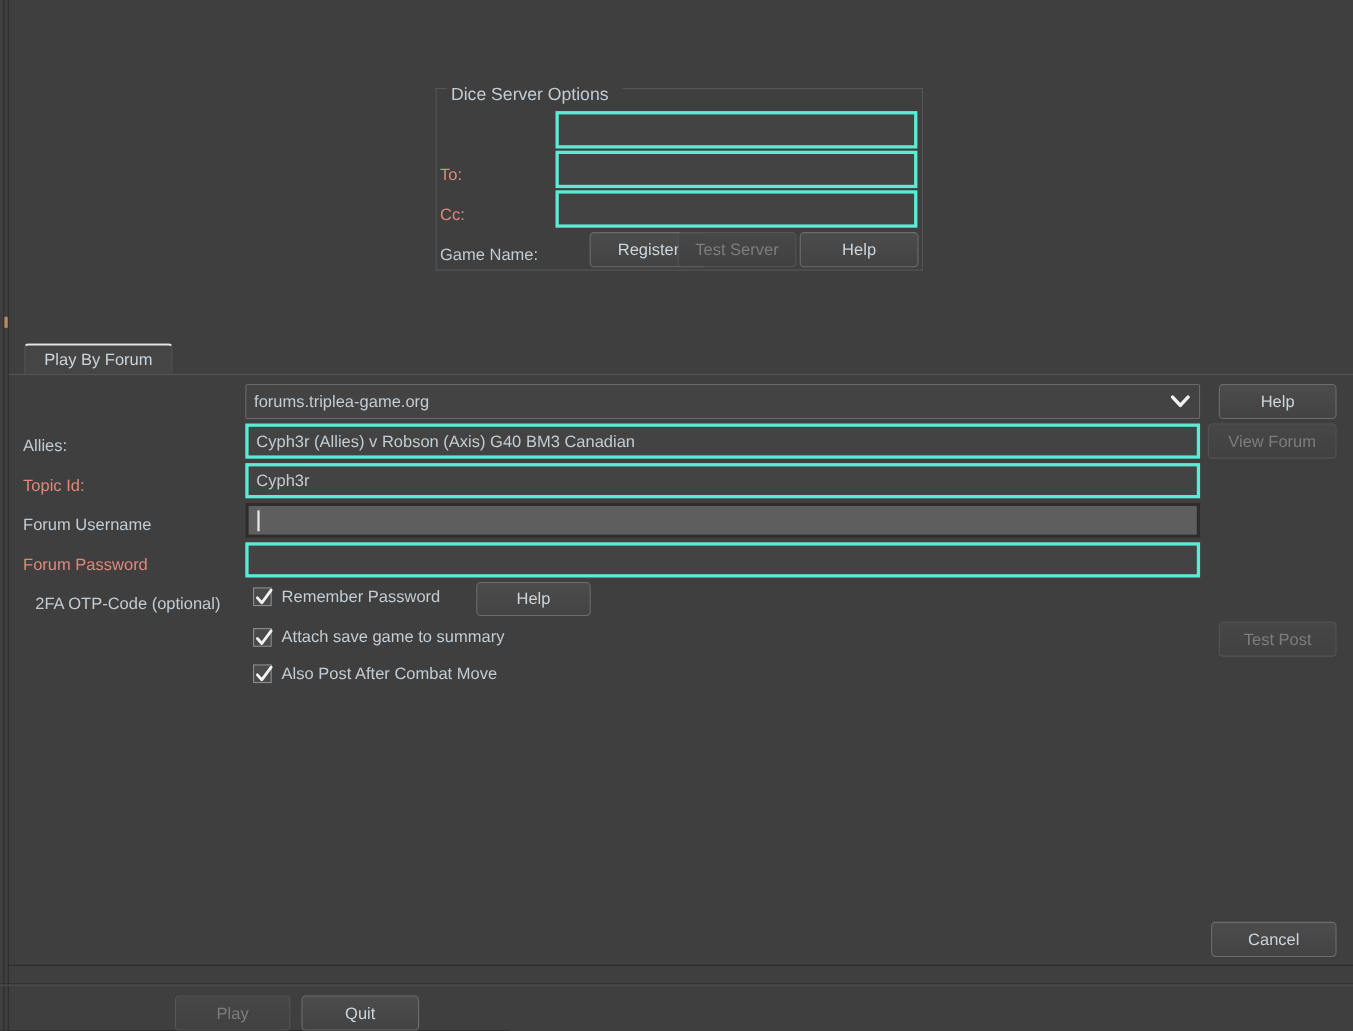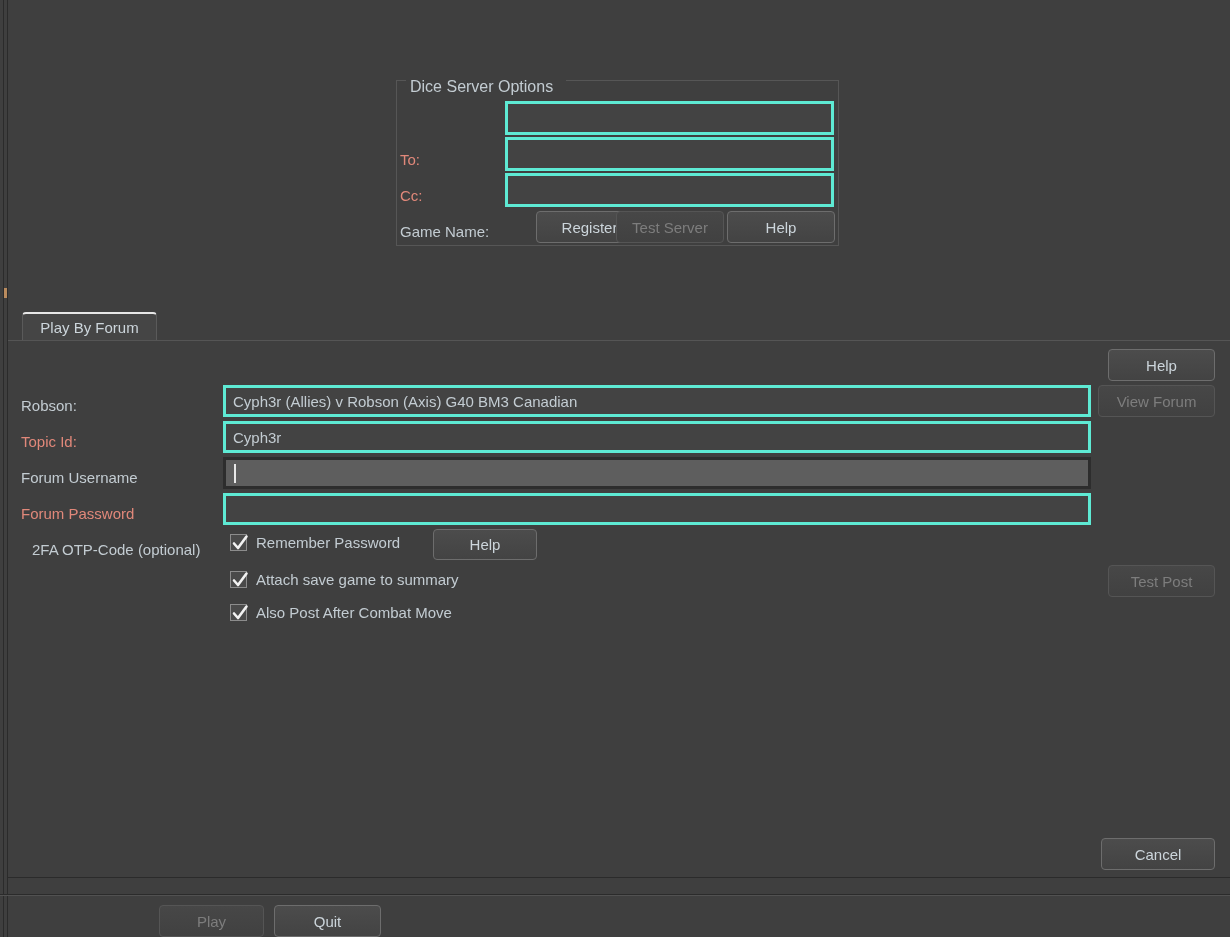--- a/index.html
+++ b/index.html
@@ -241,21 +241,29 @@
   <div class="lbl" style="left:400px; top:183px;">Game Name:</div>
   <div class="field" style="left:505px; top:173px; width:329px; height:34px;"></div>
 
   <div class="btn" style="left:506px; top:211px; width:107px; height:32px;margin-left:30px;">Register</div>
   <div class="btn disabled" style="left:616px; top:211px; width:108px; height:32px;">Test Server</div>
   <div class="btn" style="left:727px; top:211px; width:108px; height:32px;">Help</div>
 
   <div class="tab">Play By Forum</div>
   <div class="tab-underline"></div>
 
-  <div class="lbl" style="left:21px; top:357px;">Robson:</div>
+  <div class="lbl" style="left:21px; top:357px;">Allies:</div>
+  <div class="combo" style="left:223px; top:349px; width:868px; height:32px;">
+    <span class="combo-text">forums.triplea-game.org</span>
+    <span class="chev">
+      <svg width="18" height="12" viewBox="0 0 18 12">
+        <path d="M2 2 L9 9.5 L16 2" stroke="#f0f0f0" stroke-width="3.2" fill="none" stroke-linecap="round" stroke-linejoin="round"></path>
+      </svg>
+    </span>
+  </div>
   <div class="btn" style="left:1108px; top:349px; width:107px; height:32px;">Help</div>
 
   <div class="lbl req" style="left:21px; top:393px;">Topic Id:</div>
   <div class="field" style="left:223px; top:385px; width:868px; height:32px;">Cyph3r (Allies) v Robson (Axis) G40 BM3 Canadian</div>
   <div class="btn disabled" style="left:1098px; top:385px; width:117px; height:32px;">View Forum</div>
 
   <div class="lbl" style="left:21px; top:429px;">Forum Username</div>
   <div class="field" style="left:223px; top:421px; width:868px; height:32px;">Cyph3r</div>
 
   <div class="lbl req" style="left:21px; top:465px;">Forum Password</div>

